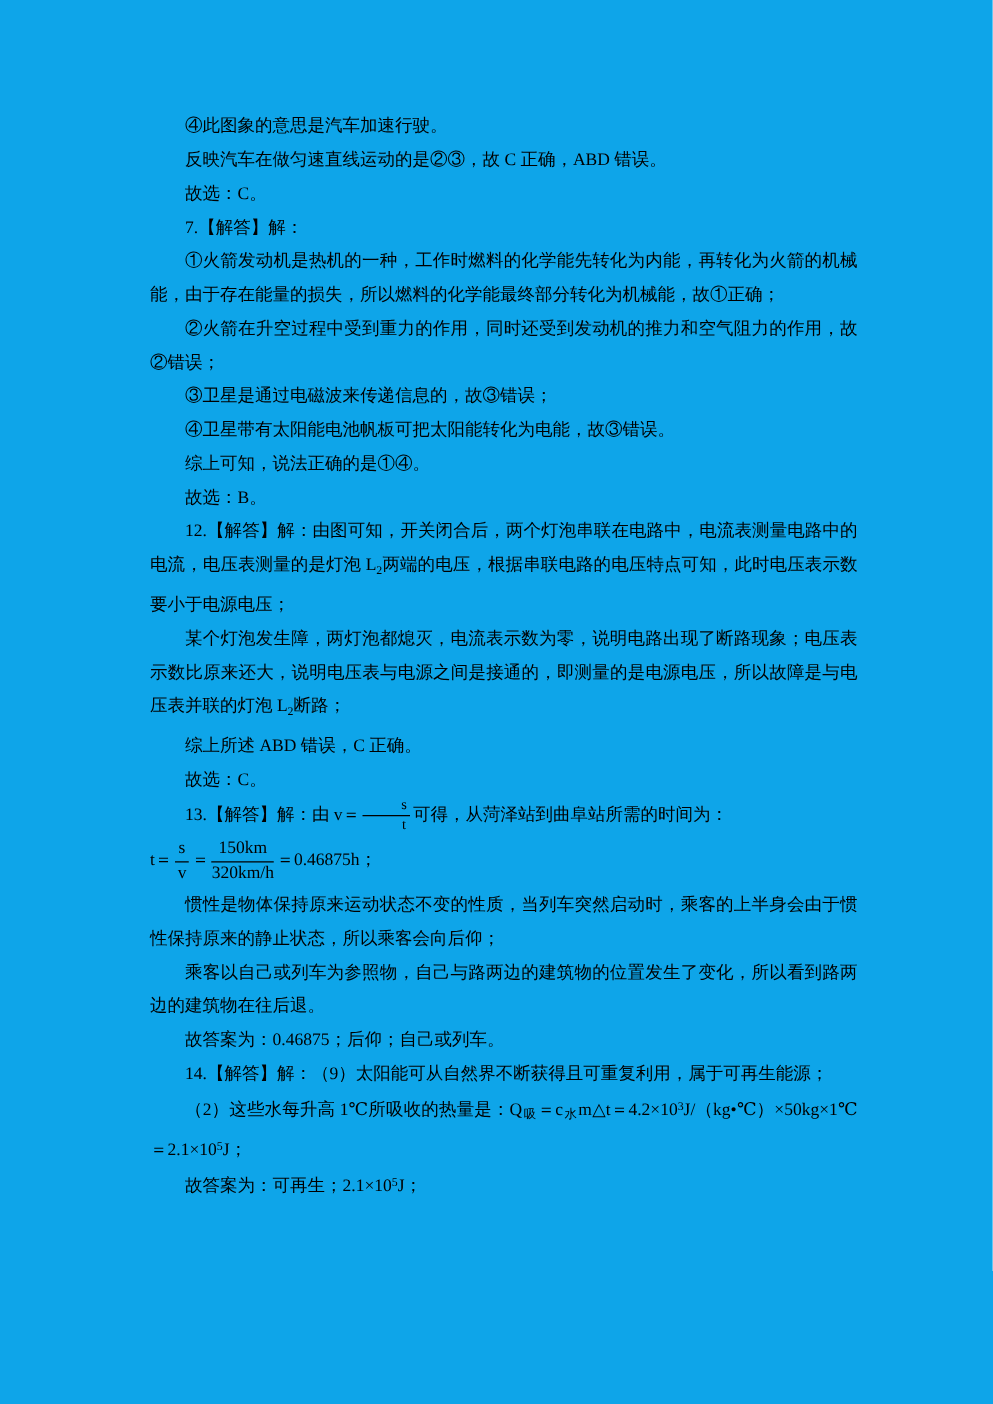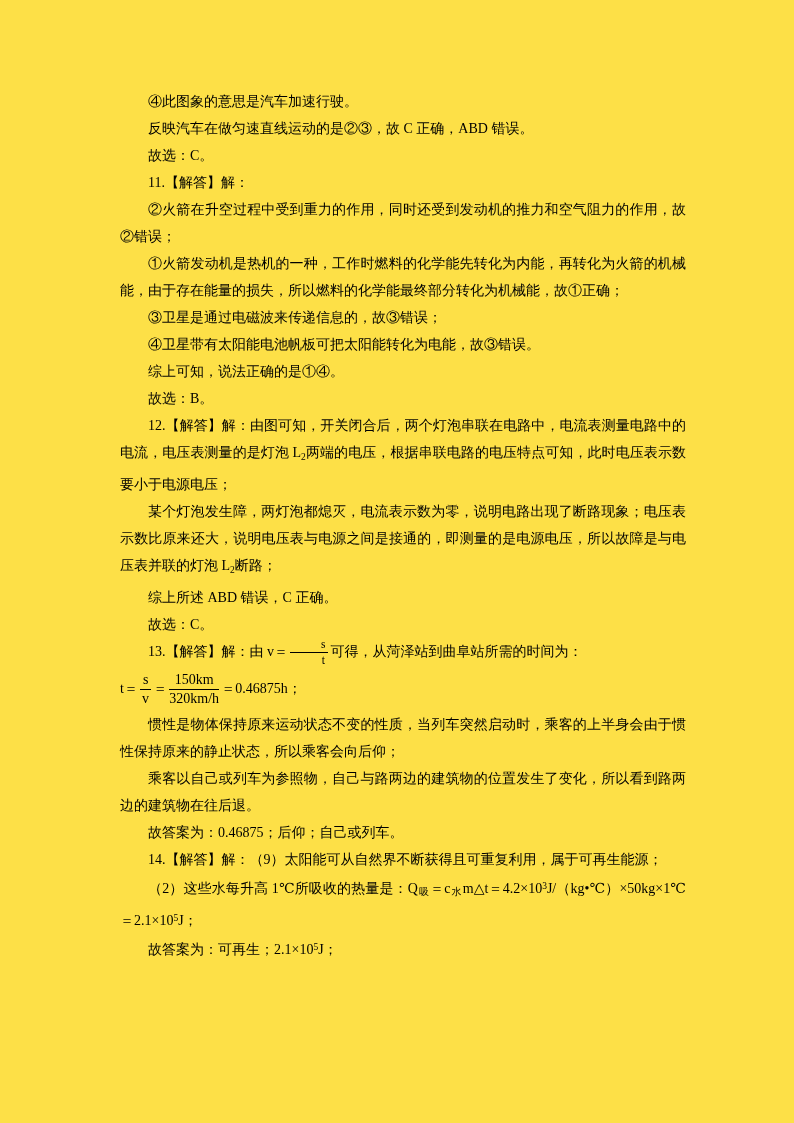--- a/index.html
+++ b/index.html
@@ -10,21 +10,21 @@
   body {
     width: 794px;
     height: 1123px;
     overflow: hidden;
   }
   .page {
     box-sizing: border-box;
     width: 794px;
     height: 1123px;
     padding: 88px 108px 0 120px;
-    background: #fde047;
+    background: #0ea5e9;
   }
   .doc-body {
     width: 566px;
   }
   p.para {
     margin: 0;
     font-family: "Liberation Serif", "DejaVu Serif", serif;
     font-size: 14px;
     line-height: 27px;
     color: #000000;
@@ -73,23 +73,23 @@
   }
 </style>
 </head>
 <body style="background: rgb(255, 255, 255);">
 
 <div class="page">
   <div class="doc-body">
       <p class="para indent"><span class="run">④此图象的意思是汽车加速行驶。</span></p>
       <p class="para indent"><span class="run">反映汽车在做匀速直线运动的是②③，故 C 正确，ABD 错误。</span></p>
       <p class="para indent"><span class="run">故选：C。</span></p>
-      <p class="para indent"><span class="run">11.【解答】解：</span></p>
+      <p class="para indent"><span class="run">7.【解答】解：</span></p>
+      <p class="para indent"><span class="run">①火箭发动机是热机的一种，工作时燃料的化学能先转化为内能，再转化为火箭的机械能，由于存在能量的损失，所以燃料的化学能最终部分转化为机械能，故①正确；</span></p>
       <p class="para indent"><span class="run">②火箭在升空过程中受到重力的作用，同时还受到发动机的推力和空气阻力的作用，故②错误；</span></p>
-      <p class="para indent"><span class="run">①火箭发动机是热机的一种，工作时燃料的化学能先转化为内能，再转化为火箭的机械能，由于存在能量的损失，所以燃料的化学能最终部分转化为机械能，故①正确；</span></p>
       <p class="para indent"><span class="run">③卫星是通过电磁波来传递信息的，故③错误；</span></p>
       <p class="para indent"><span class="run">④卫星带有太阳能电池帆板可把太阳能转化为电能，故③错误。</span></p>
       <p class="para indent"><span class="run">综上可知，说法正确的是①④。</span></p>
       <p class="para indent"><span class="run">故选：B。</span></p>
       <p class="para indent"><span class="run">12.【解答】解：由图可知，开关闭合后，两个灯泡串联在电路中，电流表测量电路中的电流，电压表测量的是灯泡 L</span><span class="sub">2</span><span class="run">两端的电压，根据串联电路的电压特点可知，此时电压表示数要小于电源电压；</span></p>
       <p class="para indent"><span class="run">某个灯泡发生障，两灯泡都熄灭，电流表示数为零，说明电路出现了断路现象；电压表示数比原来还大，说明电压表与电源之间是接通的，即测量的是电源电压，所以故障是与电压表并联的灯泡 L</span><span class="sub">2</span><span class="run">断路；</span></p>
       <p class="para indent"><span class="run">综上所述 ABD 错误，C 正确。</span></p>
       <p class="para indent"><span class="run">故选：C。</span></p>
       <p class="para indent"><span class="run">13.【解答】解：由 v＝</span><span class="frac small"><span class="num">s</span><span class="den">t</span></span><span class="run">可得，从菏泽站到曲阜站所需的时间为：</span></p>
       <p class="para formula"><span class="run">t＝</span><span class="frac"><span class="num">s</span><span class="den">v</span></span><span class="run">＝</span><span class="frac"><span class="num">150km</span><span class="den">320km/h</span></span><span class="run">＝0.46875h；</span></p>

